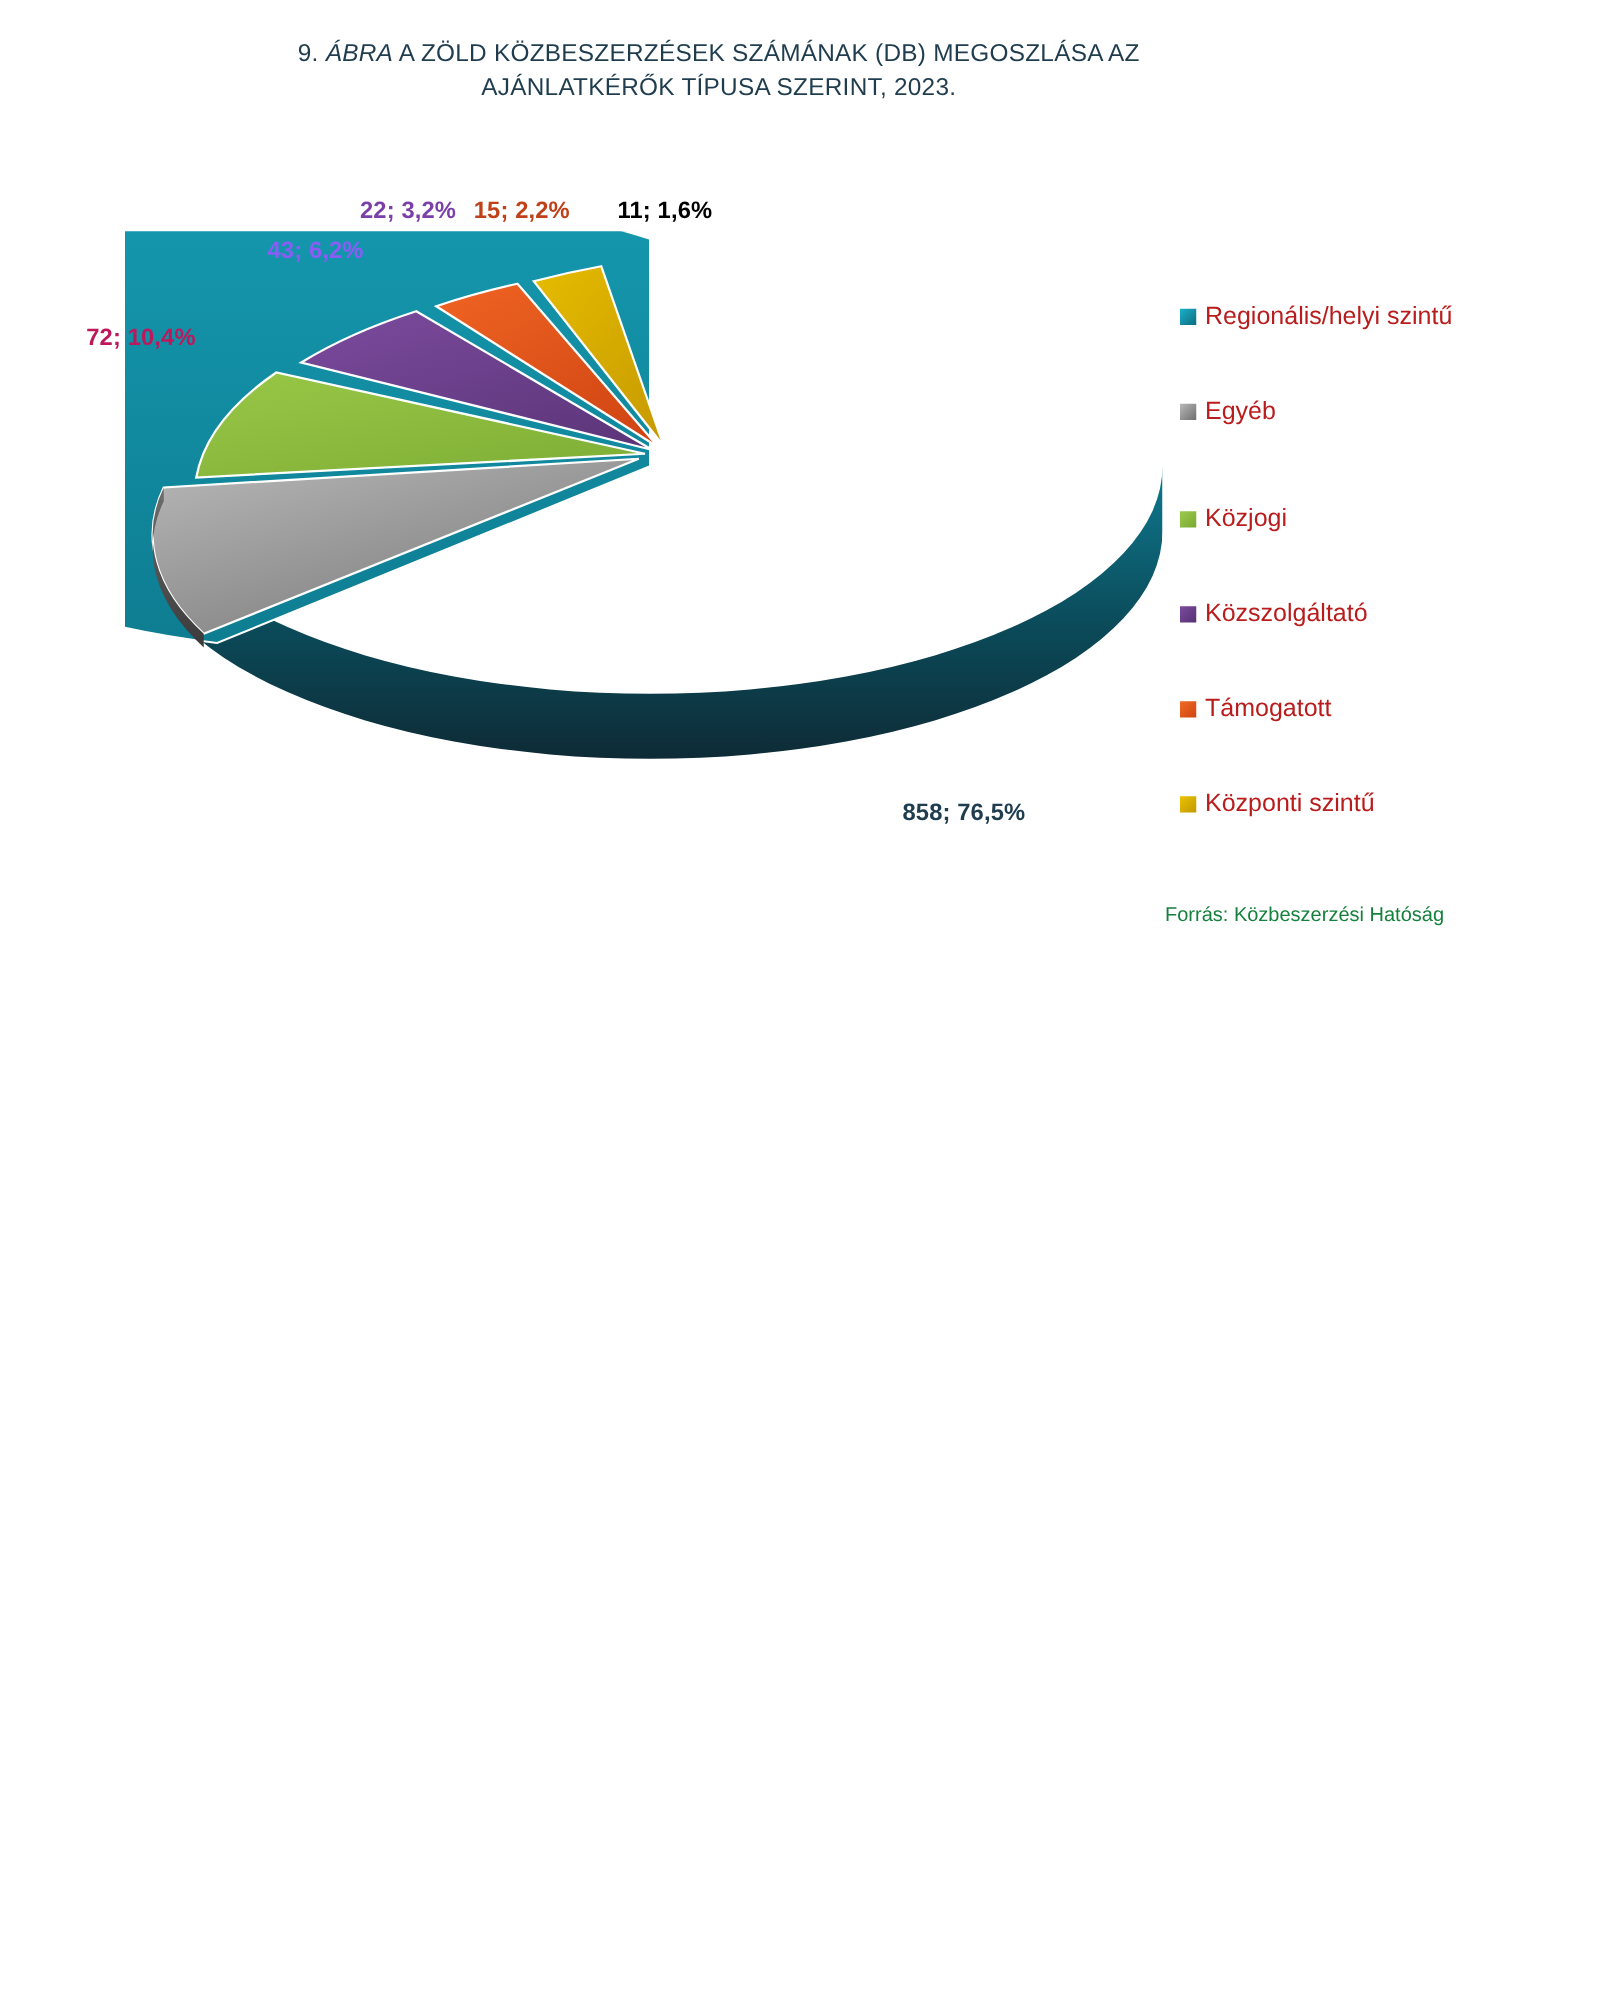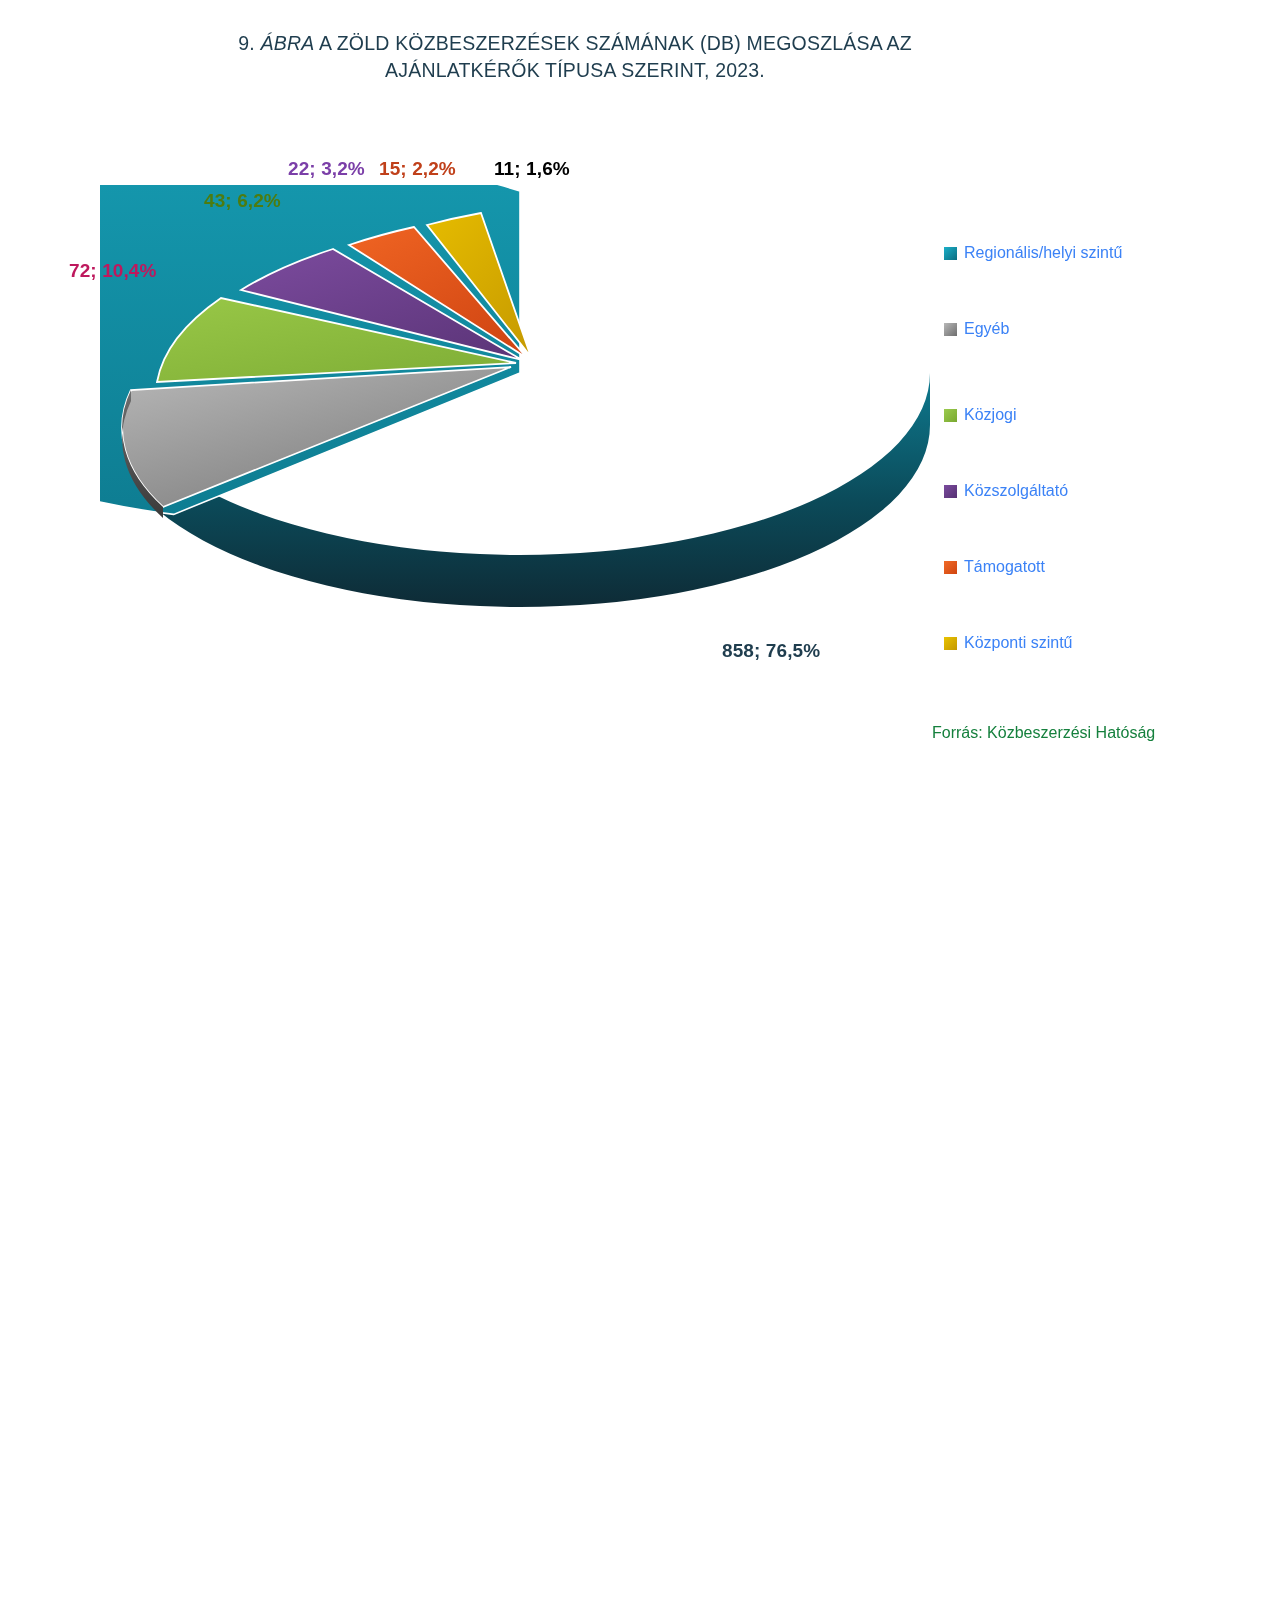--- a/index.html
+++ b/index.html
@@ -30,22 +30,22 @@
     display: flex;
     align-items: center;
     height: 26px;
   }
   .legend-swatch {
     width: 13px; height: 13px;
     margin-right: 7px;
     flex: 0 0 auto;
   }
   .legend-label {
-    font-size: 16px;
-    color: #3b82f6;
+    font-size: 20px;
+    color: #b91c1c;
     line-height: 26px;
     white-space: nowrap;
   }
 
   .dlabel {
     position: absolute;
     font-size: 19px;
     font-weight: bold;
     white-space: nowrap;
     letter-spacing: 0.1px;
@@ -119,21 +119,21 @@
         <path d="M 422 175 L 233 64 A 410 182 0 0 0 141 105 Z" fill="url(#g9purple)" stroke="#ffffff" stroke-width="1.8"></path>
 
         <path d="M 427 173 L 314 42 A 410 182 0 0 0 249 60 Z" fill="url(#g9orange)" stroke="#ffffff" stroke-width="1.8"></path>
 
         <path d="M 431 172 L 381 28 A 410 182 0 0 0 327 40 Z" fill="url(#g9yellow)" stroke="#ffffff" stroke-width="1.8"></path>
       </svg>
     </div>
 
     <div class="dlabel" style="left:722px;top:640px;color:#1F3D4E;">858; 76,5%</div>
     <div class="dlabel" style="left:69px;top:260px;color:#be185d;">72; 10,4%</div>
-    <div class="dlabel" style="left:204px;top:190px;color:#4d7c0f;">43; 6,2%</div>
+    <div class="dlabel" style="left:214px;top:190px;color:#8b5cf6;">43; 6,2%</div>
     <div class="dlabel" style="left:288px;top:158px;color:#7B3FA8;">22; 3,2%</div>
     <div class="dlabel" style="left:379px;top:158px;color:#C0401A;">15; 2,2%</div>
     <div class="dlabel" style="left:494px;top:158px;color:#000000;">11; 1,6%</div>
 
     <div class="legend" style="left:944px;top:240px;">
       <div class="legend-row" style="margin-bottom:50px;">
         <span class="legend-swatch" style="background:linear-gradient(135deg,#1BB0C9,#0B6D80);"></span>
         <span class="legend-label">Regionális/helyi szintű</span>
       </div>
       <div class="legend-row" style="margin-bottom:60px;">

